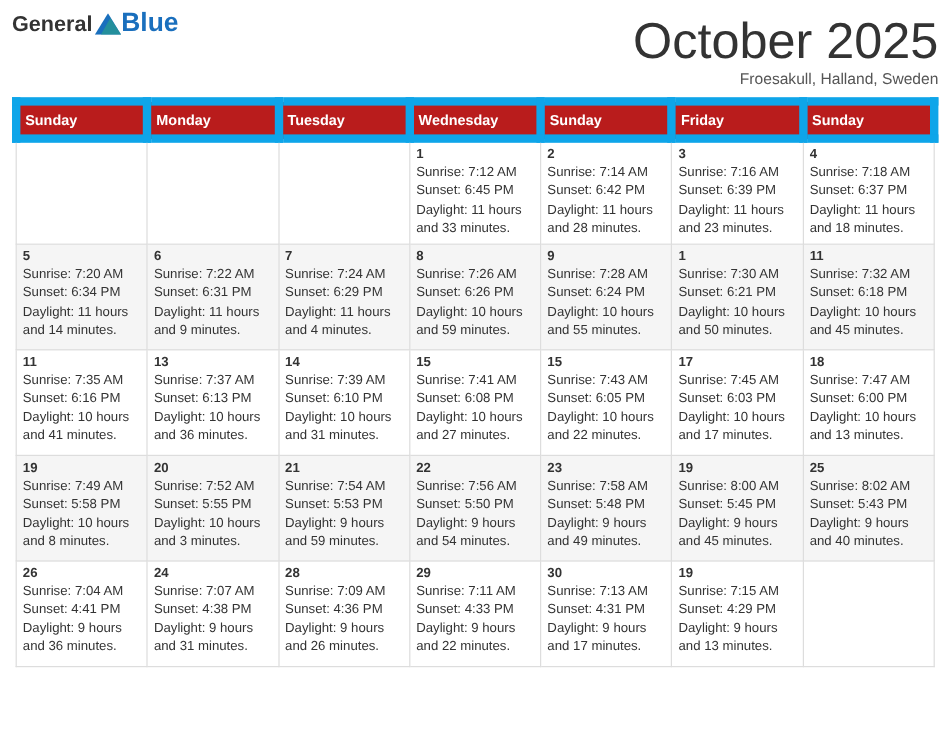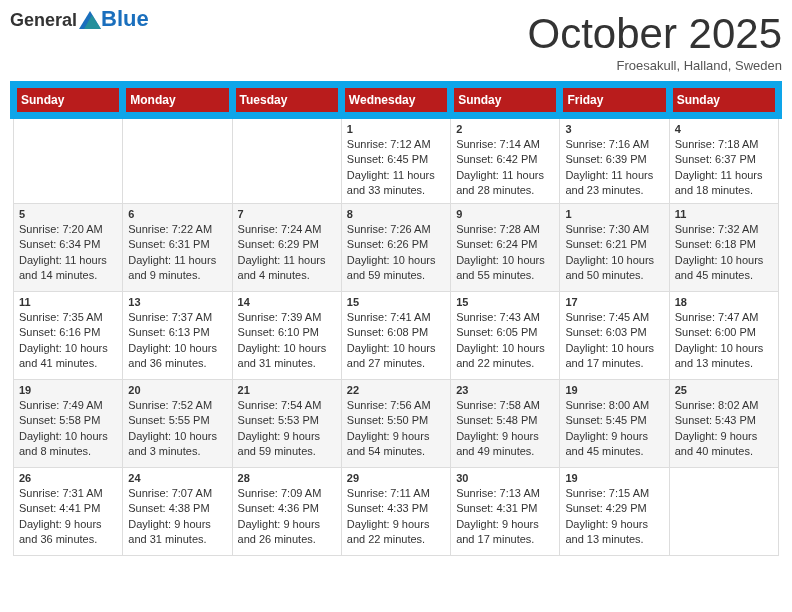--- a/index.html
+++ b/index.html
@@ -309,21 +309,21 @@
             <div class="day-number">25</div>
             <div class="day-info">Sunrise: 8:02 AM
 Sunset: 5:43 PM
 Daylight: 9 hours
 and 40 minutes.</div>
           </td>
         </tr>
         <tr>
           <td>
             <div class="day-number">26</div>
-            <div class="day-info">Sunrise: 7:31 AM
+            <div class="day-info">Sunrise: 7:04 AM
 Sunset: 4:41 PM
 Daylight: 9 hours
 and 36 minutes.</div>
           </td>
           <td>
             <div class="day-number">24</div>
             <div class="day-info">Sunrise: 7:07 AM
 Sunset: 4:38 PM
 Daylight: 9 hours
 and 31 minutes.</div>

